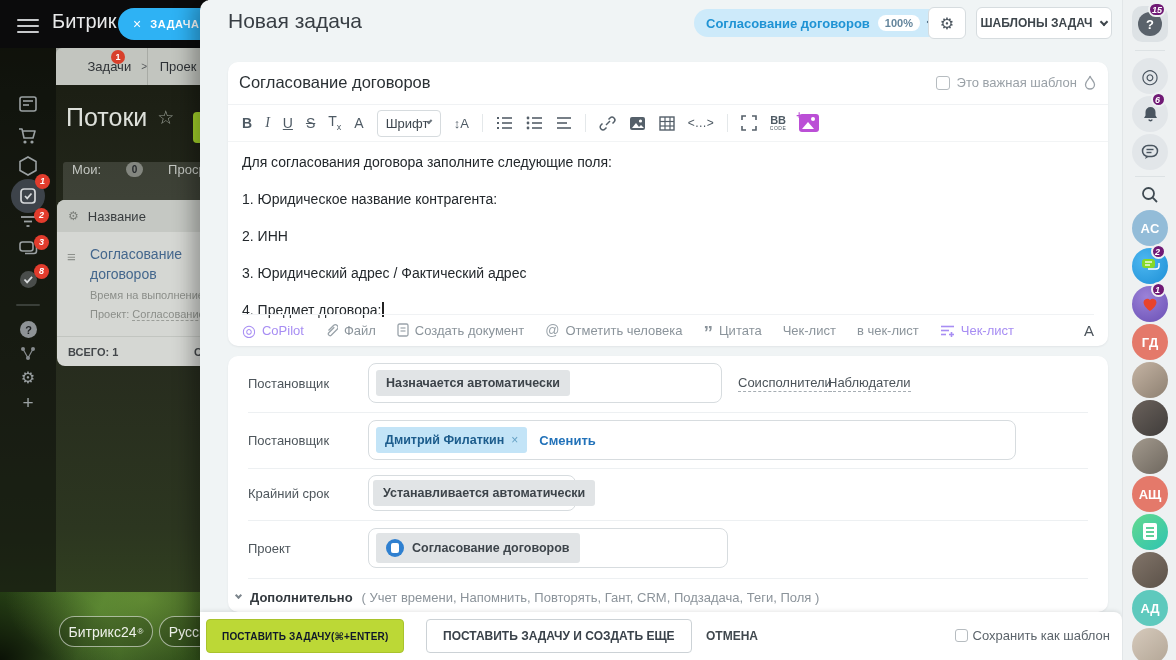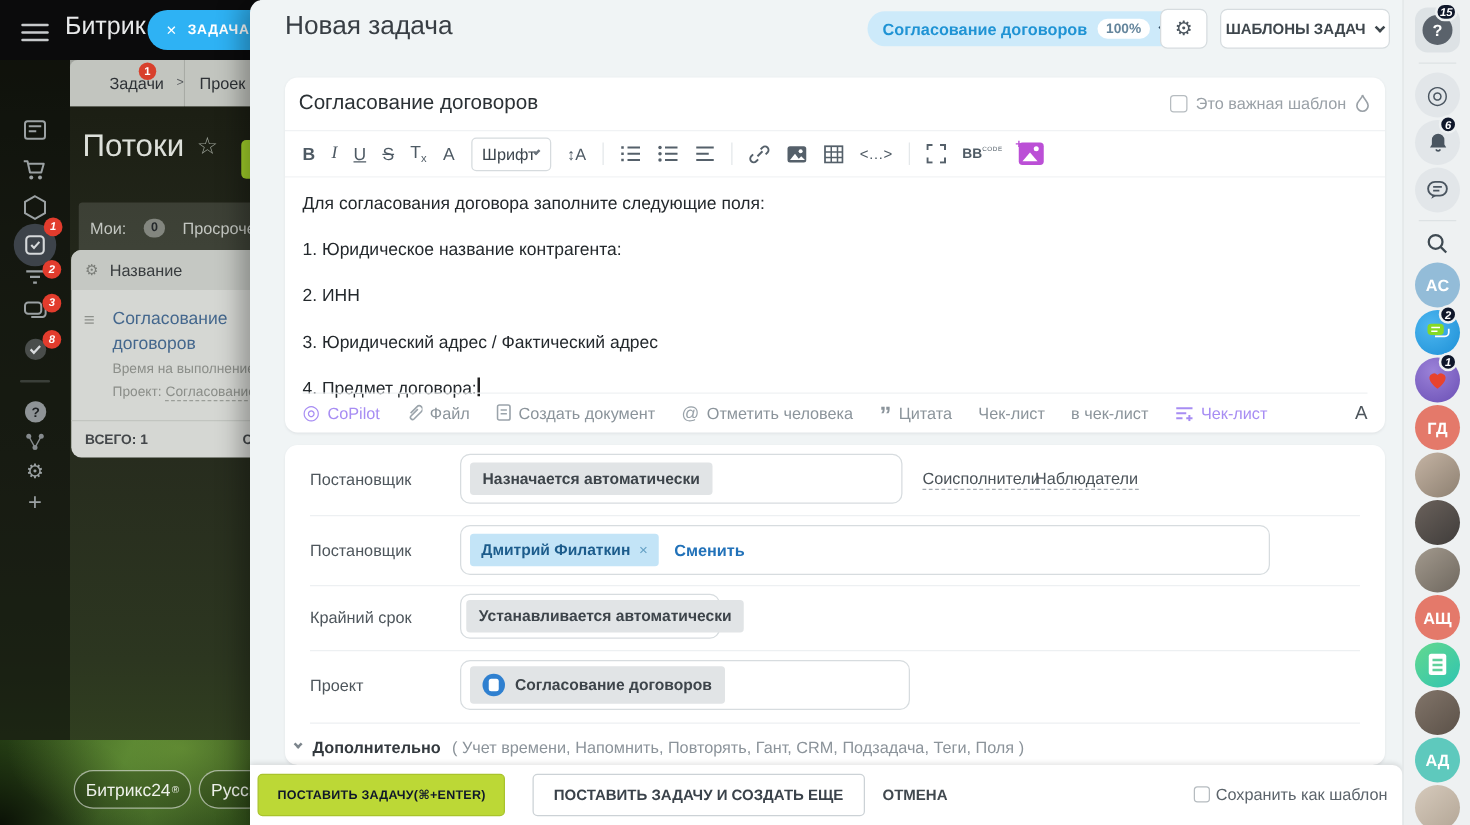--- a/index.html
+++ b/index.html
@@ -27,21 +27,21 @@
   .btab{position:relative;flex:0 0 92px;background:#c2c5bf;border-right:1px solid #a8aba5;
     display:flex;align-items:center;justify-content:flex-end;gap:4px;font-size:13px;color:#2e3236;border-radius:6px 0 0 0;cursor:pointer;}
   .btab .bdg{position:absolute;right:22px;top:2px;min-width:14px;height:14px;border-radius:7px;background:#d8402c;
     color:#fff;font-size:9px;font-weight:bold;line-height:14px;text-align:center;font-style:normal;}
   .btab .arr{font-size:10px;color:#55585b;margin-left:6px;}
   .btab2{flex:1;background:#c2c5bf;display:flex;align-items:center;justify-content:center;font-size:13px;color:#2e3236;cursor:pointer;}
   .bg-title{position:absolute;left:66px;top:103px;color:#dde0da;font-size:25px;display:flex;align-items:center;gap:10px;}
   .bg-title .star{font-size:19px;color:#9aa096;}
   .green-frag{position:absolute;left:193px;top:112px;width:15px;height:31px;background:#a3d22a;border-radius:4px 0 0 4px;}
   .filterrow{position:absolute;left:63px;top:162px;width:145px;height:41px;background:rgba(255,255,255,.13);
-    border-radius:3px;display:flex;align-items:center;gap:14px;padding:0 9px;font-size:13px;color:#c3c6c1;cursor:pointer;}
+    border-radius:3px;display:flex;align-items:flex-start;gap:25px;padding:0 9px;font-size:13px;color:#c3c6c1;cursor:pointer;}
   .filterrow .cnt{min-width:17px;height:15px;border-radius:8px;background:#83867f;color:#24282b;font-size:10px;
     font-weight:bold;line-height:15px;text-align:center;font-style:normal;}
   .btable{position:absolute;left:57px;top:200px;width:151px;height:166px;background:#d5d7d3;border-radius:8px 0 0 8px;overflow:hidden;}
   .btable-h{height:32px;background:#c5c8c3;display:flex;align-items:center;gap:9px;padding:0 0 0 11px;
     font-size:13px;color:#383c3e;}
   .btable-h .g{font-size:12px;color:#7b7e79;}
   .brow{position:relative;padding:12px 8px 6px 33px;}
   .drag{position:absolute;left:10px;top:17px;width:16px;color:#8d908b;font-size:15px;line-height:1;}
   .brow .t{font-size:14px;color:#44678d;line-height:20px;cursor:pointer;}
   .brow .m{font-size:11px;color:#8b8e89;line-height:16px;margin-top:3px;white-space:nowrap;overflow:hidden;}
@@ -96,21 +96,21 @@
   .tb.i{font-family:"Liberation Serif",serif;font-style:italic;}
   .tb.u{text-decoration:underline;}
   .tb.s{text-decoration:line-through;}
   .tb.tx sub{font-size:9px;}
   .tsep{width:1px;height:18px;background:#e4e8ea;}
   .fontsel{width:64px;height:27px;border:1px solid #d6dbde;border-radius:4px;display:flex;align-items:center;
     justify-content:space-between;padding:0 8px;font-size:13px;color:#3c454d;cursor:pointer;}
   .fontsel .chev{width:5px;height:5px;color:#6b747c;}
   .fsize{font-size:13px;cursor:pointer;}
   .tbsvg{cursor:pointer;display:flex;}
-  .bbw{display:flex;flex-direction:row;align-items:flex-start;line-height:1;cursor:pointer;}
+  .bbw{display:flex;flex-direction:column;align-items:center;line-height:1;cursor:pointer;}
   .bbw .t1{font-size:11px;font-weight:bold;}
   .bbw .t2{font-size:5px;letter-spacing:.5px;}
   .magic{width:20px;height:18px;background:#bb4fd6;border-radius:3px;position:relative;cursor:pointer;}
   .magic:before{content:"";position:absolute;left:3px;bottom:3px;border-left:6px solid transparent;
     border-right:6px solid transparent;border-bottom:7px solid #fff;}
   .magic:after{content:"";position:absolute;right:4px;top:3px;width:4px;height:4px;border-radius:50%;background:#fff;}
   .magic .sp{position:absolute;left:-3px;top:-4px;color:#bb4fd6;font-size:10px;font-weight:bold;}
 
   .ebody{position:absolute;left:14px;top:92px;width:840px;}
   .eline{margin:0 0 21px 0;font-size:14px;color:#23282c;line-height:16px;}
@@ -163,22 +163,22 @@
   
   .rrail{position:absolute;left:1122px;top:0;width:54px;height:660px;background:#eef1f2;
     border-left:1px solid #e2e6e8;z-index:4;}
   .rit{position:absolute;left:9px;width:36px;height:36px;display:flex;align-items:center;justify-content:center;cursor:pointer;}
   .helpbox{background:#dde2e5;border-radius:10px;}
   .helpbox .qc{width:24px;height:24px;border-radius:50%;background:#5a626b;color:#fff;font-size:13px;font-weight:bold;
     display:flex;align-items:center;justify-content:center;}
   .circ{background:#e2e6e9;border-radius:50%;color:#4a5560;}
   .rdiv{position:absolute;left:12px;width:30px;height:1px;background:#dde2e4;}
   .av{border-radius:50%;color:#fff;font-size:13px;font-weight:bold;}
-  .rrb{position:absolute;right:2px;top:-4px;min-width:15px;height:15px;border-radius:8px;background:#0f172a;
-    border:2px solid #eef1f2;color:#fff;font-size:9px;font-weight:bold;line-height:12px;text-align:center;padding:0 2px;z-index:2;}
+  .rrb{position:absolute;right:2px;top:-4px;min-width:15px;height:15px;border-radius:8px;background:#701a75;
+    border:2px solid #eef1f2;color:#fff;font-size:9px;font-weight:bold;line-height:12px;padding:0 2px;z-index:2;}
   .cop{font-size:20px;line-height:1;}
   .docav{position:relative;}
   .docav:before{content:"";position:absolute;left:11px;top:9px;width:14px;height:17px;background:#fff;border-radius:2px;}
   .docav:after{content:"";position:absolute;left:14px;top:13px;width:8px;height:2px;background:#5fd09a;
     box-shadow:0 4px 0 #5fd09a,0 8px 0 #5fd09a;}
 </style>
 </head>
 <body>
 
 <div class="screen">

